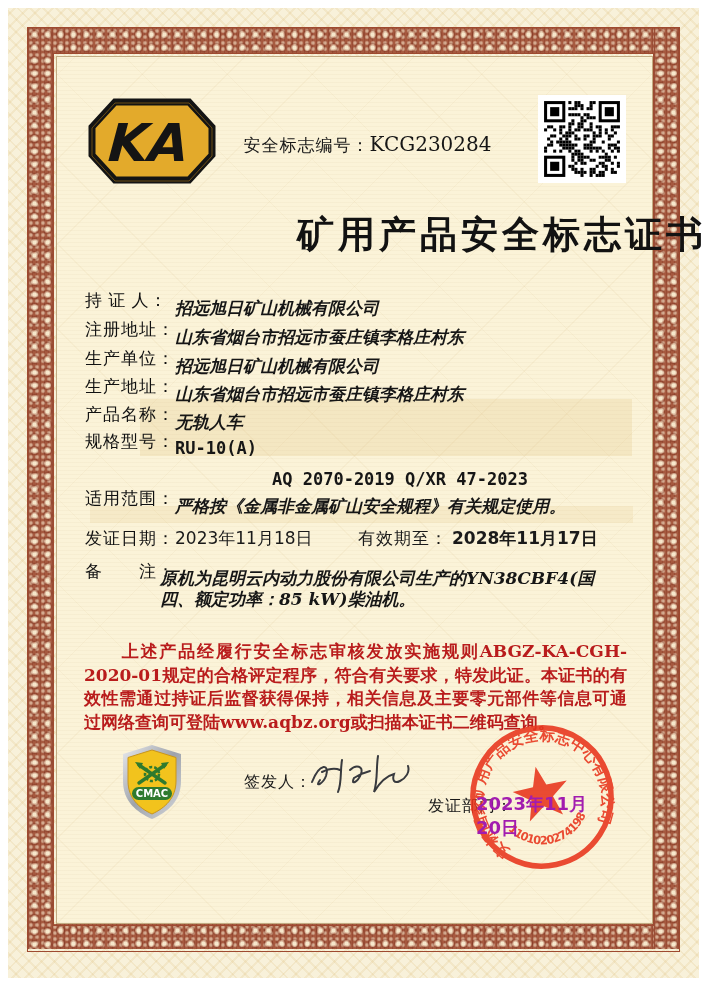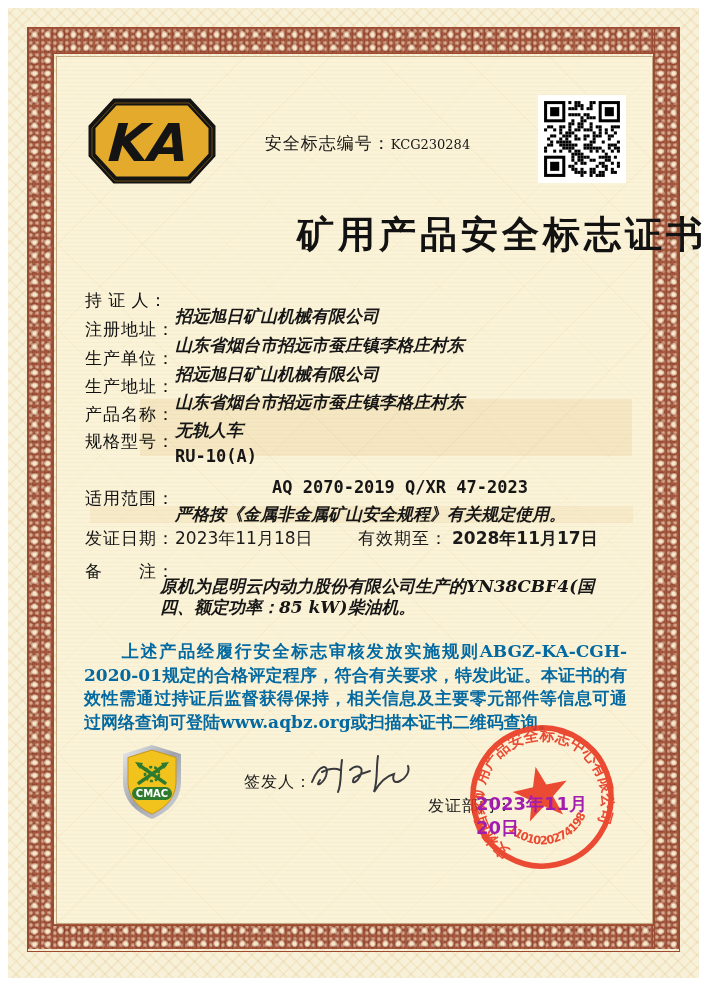--- a/index.html
+++ b/index.html
@@ -26,41 +26,41 @@
   .paper{left:56px;top:56px;width:595px;height:866px;background:#fbf3d8;border:1px solid #c2ab82;
      background-image:
        repeating-linear-gradient(0deg, rgba(170,140,80,.05) 0 1px, transparent 1px 4px),
        repeating-linear-gradient(45deg, rgba(197,160,94,.07) 0 1px, transparent 1px 60px),
        repeating-linear-gradient(-45deg, rgba(197,160,94,.07) 0 1px, transparent 1px 60px);}
   .shade-a{left:140px;top:399px;width:492px;height:57px;background:rgba(222,186,108,.20);}
   .shade-b{left:90px;top:506px;width:543px;height:17px;background:rgba(222,186,108,.14);}
   
   .mark-number{left:0;right:0;top:132px;text-align:center;font-size:17px;color:#161616;
      font-family:"DejaVu Serif",serif;letter-spacing:1px;padding-left:28px;}
-  .mark-number b{font-weight:normal;font-size:13px;letter-spacing:0;}
+  .mark-number b{font-weight:normal;font-size:20px;letter-spacing:0;}
   .cert-title{left:0;right:0;top:210px;text-align:right;font-size:37px;font-weight:bold;
      color:#121212;letter-spacing:4px;font-family:"DejaVu Sans",sans-serif;}
   
   .row{position:absolute;left:85px;font-size:17px;color:#1a1a1a;white-space:nowrap;}
   .row .lab{font-family:Liberation Serif, serif;letter-spacing:1px;color:#111;}
-  .row .val{position:absolute;left:90px;top:16px;font-family:"DejaVu Serif",serif;
+  .row .val{position:absolute;left:90px;top:8px;font-family:"DejaVu Serif",serif;
      font-style:italic;font-weight:bold;color:#161616;}
   .val-mono{font-family:"DejaVu Sans Mono",monospace !important;font-style:normal !important;
      font-weight:bold;letter-spacing:0;}
   .r0{top:289px}.r1{top:318px}.r2{top:347px}.r3{top:375px}.r4{top:403px}.r5{top:430px}
   .r6{top:461px}.r6 .val{left:187px}.r7{top:487px}
   .r8{top:527px}
   .r8 .val1{position:absolute;left:90px;top:0;font-weight:normal;}
   .r8 .lab2{position:absolute;left:273px;top:0;font-family:"DejaVu Serif",serif;letter-spacing:1px;}
   .r8 .val2{position:absolute;left:367px;top:0;font-weight:bold;}
   .r9{top:560px}
   .r9 .val{left:75px;width:468px;white-space:normal;font-style:italic;font-weight:bold;line-height:21px;}
   
   .statement{left:84px;top:640px;width:543px;font-size:17px;line-height:23.5px;
-     font-family:"DejaVu Serif",serif;font-weight:bold;color:#0369a1;text-align:justify;}
+     font-family:"DejaVu Serif",serif;font-weight:bold;color:#b91c1c;text-align:justify;}
   
   .signer-label{left:244px;top:772px;font-size:16px;font-family:"DejaVu Serif",serif;
      color:#1a1a1a;letter-spacing:1px;}
   .dept-label{left:428px;top:756px;font-size:16px;font-family:"DejaVu Serif",serif;
      color:#1a1a1a;letter-spacing:1px;margin-top:40px;}
   .stamp-date{left:476px;top:792px;width:120px;font-size:18px;font-weight:bold;color:#a21caf;
      letter-spacing:0;}
   .page-bg-white-bottom{left:0;bottom:0;width:707px;height:22px;background:#fff;}
   svg text{font-family:"DejaVu Sans",sans-serif;}
 </style>

